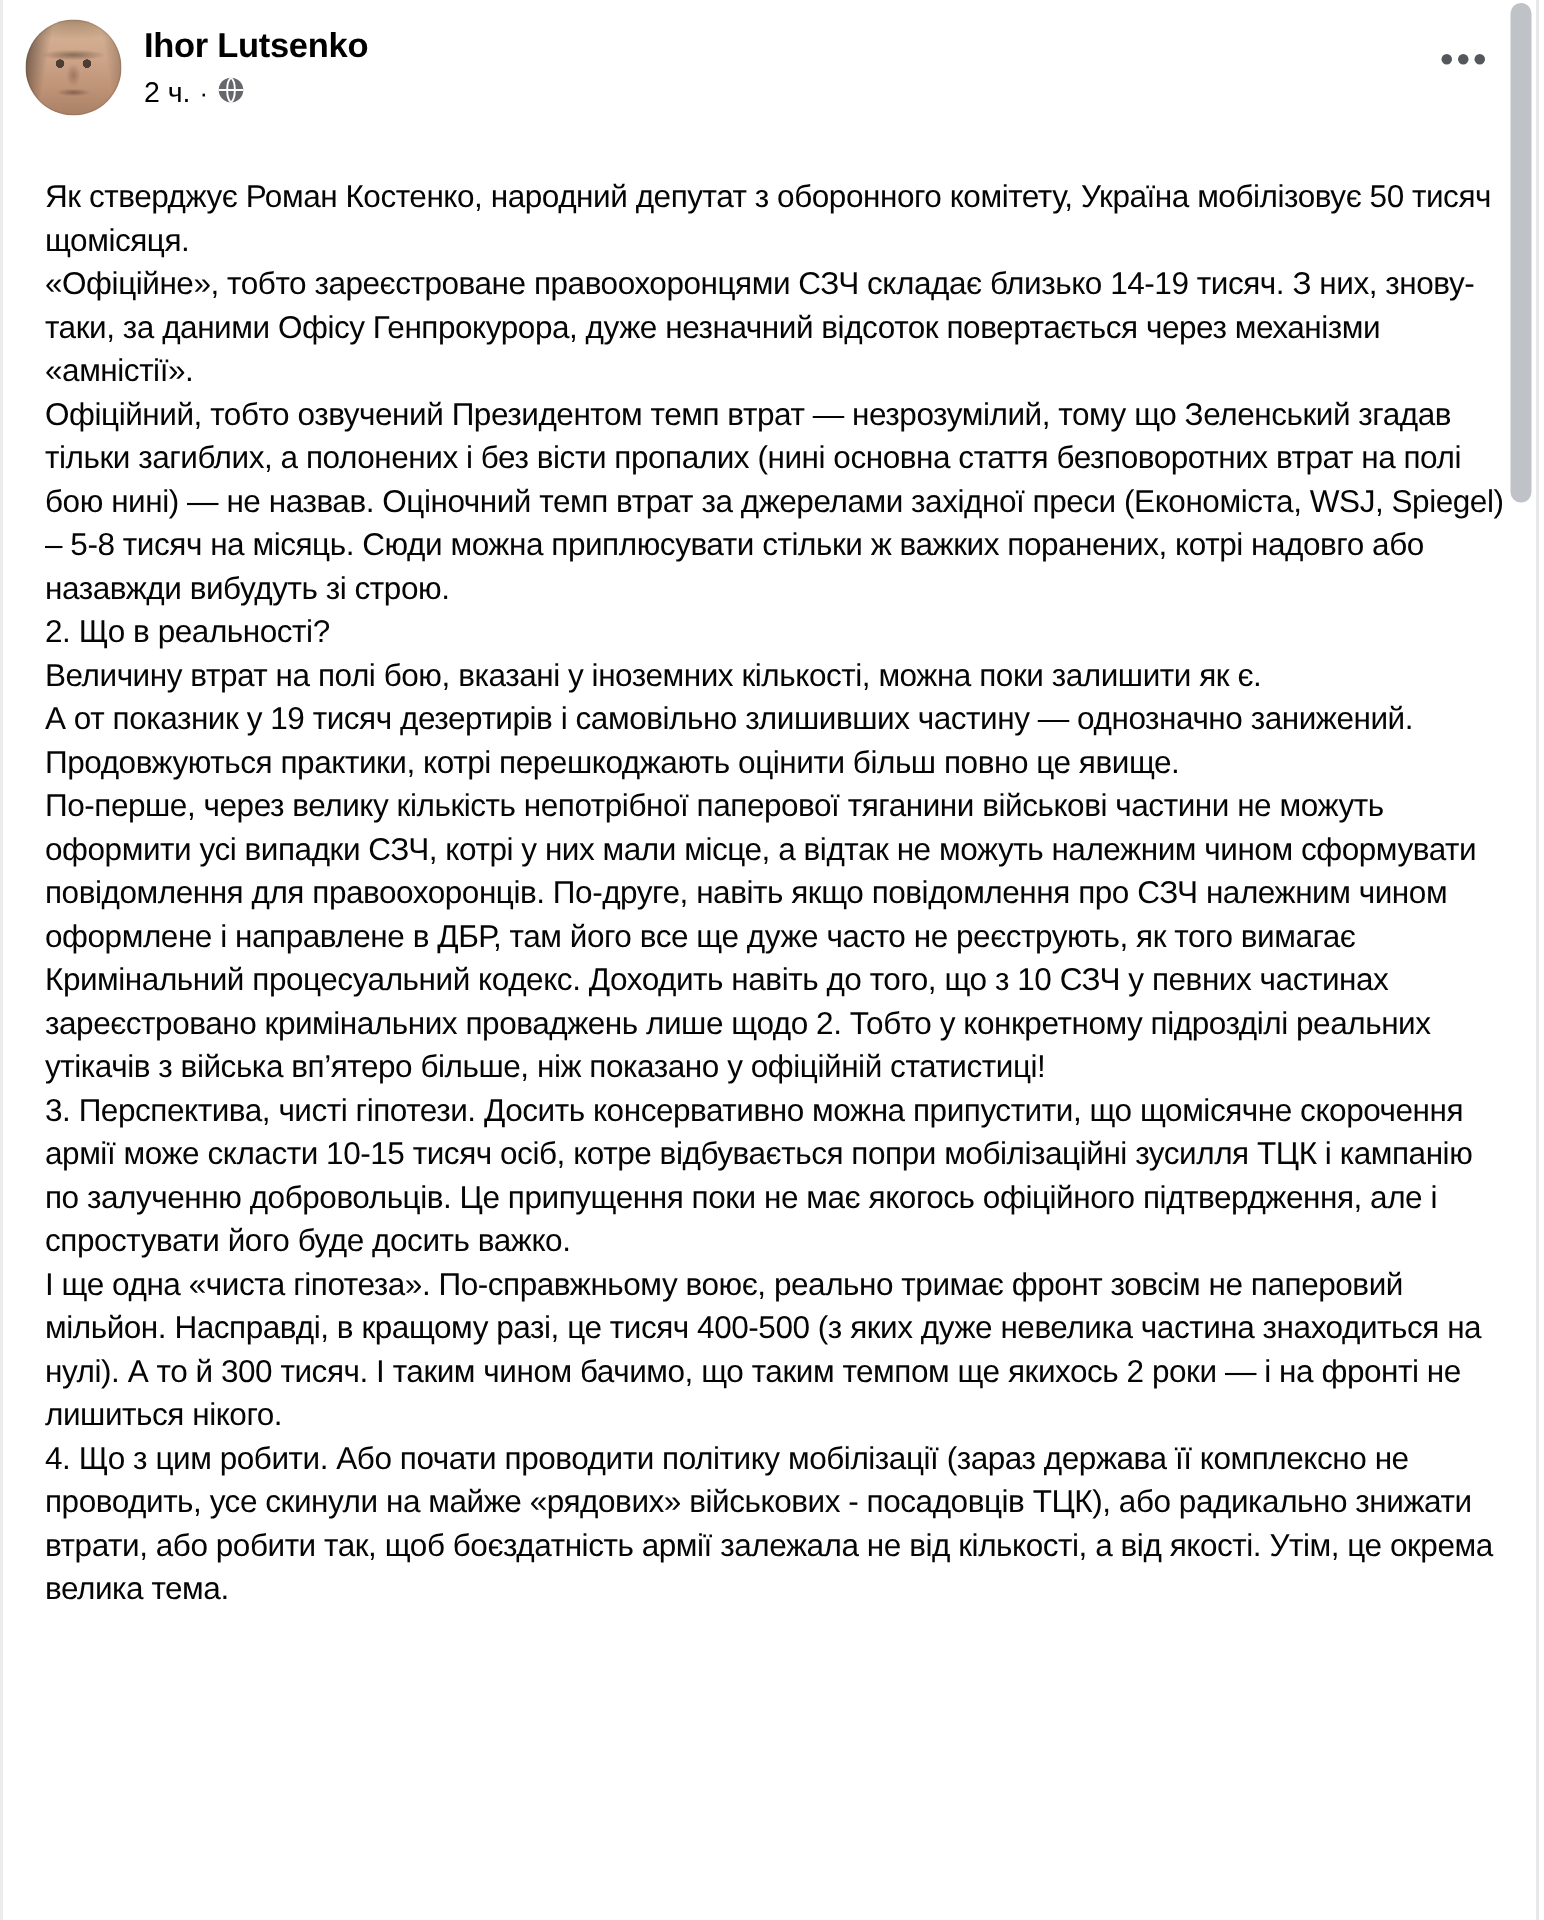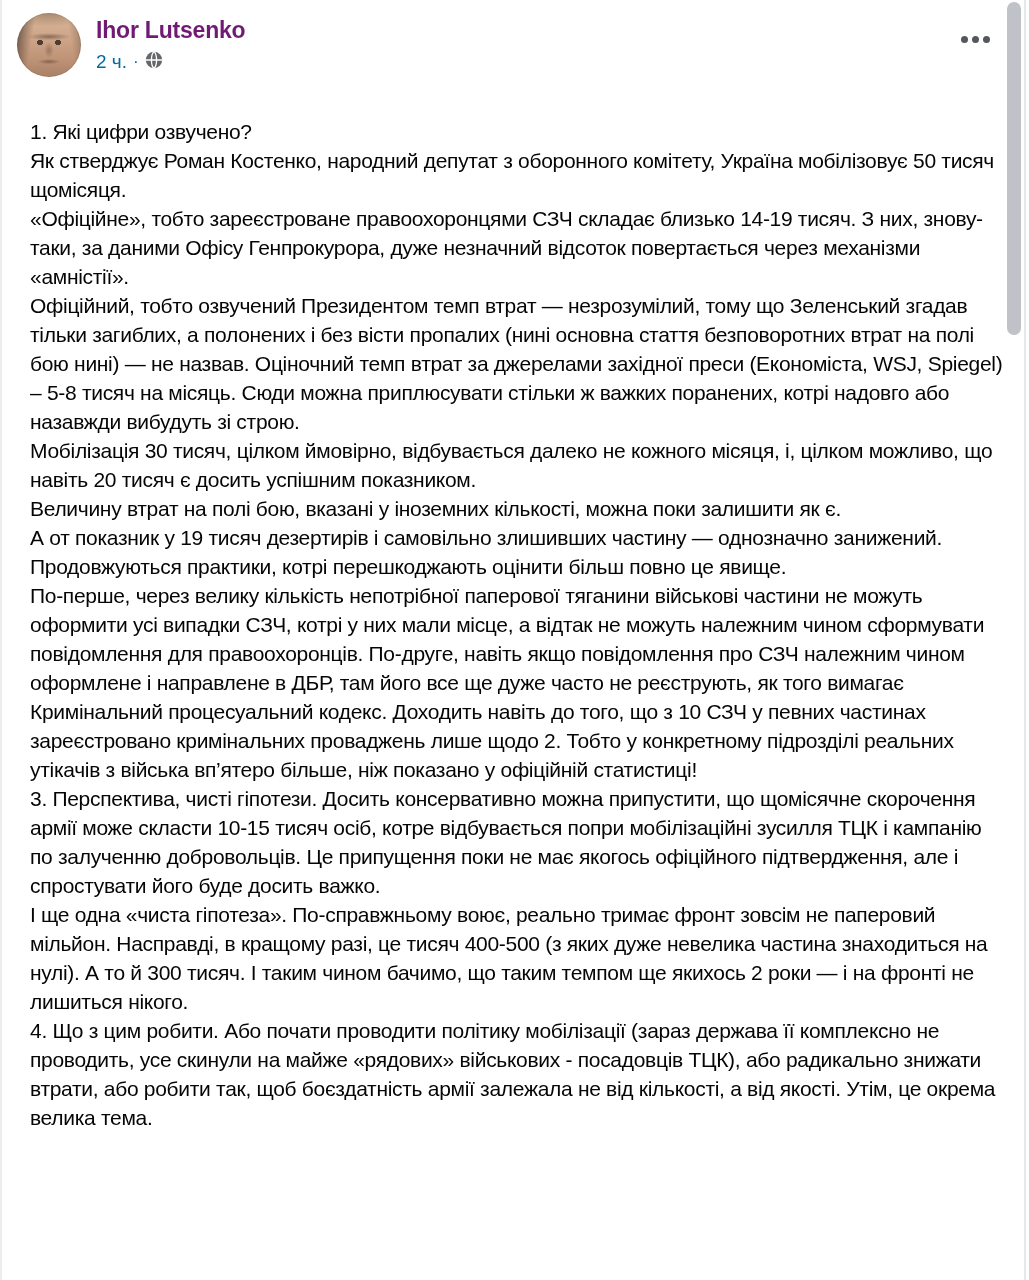--- a/index.html
+++ b/index.html
@@ -42,28 +42,28 @@
       radial-gradient(ellipse 42% 7% at 50% 37%, rgba(80,60,46,.55), rgba(80,60,46,0) 80%),
       radial-gradient(ellipse 10% 16% at 50% 58%, rgba(120,85,65,.5), rgba(120,85,65,0) 75%),
       radial-gradient(ellipse 22% 5% at 50% 76%, rgba(90,58,48,.55), rgba(90,58,48,0) 80%),
       linear-gradient(100deg, rgba(30,22,18,.55) 4%, rgba(30,22,18,0) 26%),
       linear-gradient(260deg, rgba(60,45,35,.35) 2%, rgba(60,45,35,0) 20%),
       radial-gradient(ellipse 120% 42% at 50% -6%, rgba(145,115,88,.85), rgba(145,115,88,0) 65%),
       linear-gradient(180deg, #d8b698 0%, #cda488 42%, #bf9477 70%, #aa8066 100%);
   }
   .header-meta { margin-left: 15px; padding-top: 4px; }
   .author-name {
-    font-size: 23px; font-weight: 700; color: #701a75;
+    font-size: 23px; font-weight: 700; color: #000000;
     letter-spacing: -0.2px; line-height: 1.15;
     cursor: pointer;
   }
   .meta-row {
     display: flex; align-items: center; gap: 6px;
     margin-top: 7px;
-    font-size: 19px; color: #0369a1;
+    font-size: 19px; color: #000000;
   }
   .meta-row .timestamp { cursor: pointer; }
   .meta-row .dot-sep { font-size: 17px; }
   .globe-icon { display: inline-block; margin-top: 1px; }
 
   .more-options {
     position: absolute; right: 37px; top: 28px;
     display: flex; gap: 4px; align-items: center;
     padding: 8px 2px; cursor: pointer;
   }
@@ -103,25 +103,24 @@
   </div>
   <div class="more-options">
     <span class="dot"></span>
     <span class="dot"></span>
     <span class="dot"></span>
   </div>
 </div>
 
 <div class="post-text">
     <div class="post-paragraph"></div>
-    <div class="post-paragraph">1. Які цифри озвучено?</div>
     <div class="post-paragraph">Як стверджує Роман Костенко, народний депутат з оборонного комітету, Україна мобілізовує 50 тисяч щомісяця.</div>
     <div class="post-paragraph">«Офіційне», тобто зареєстроване правоохоронцями СЗЧ складає близько 14-19 тисяч. З них, знову-таки, за даними Офісу Генпрокурора, дуже незначний відсоток повертається через механізми «амністії».</div>
     <div class="post-paragraph">Офіційний, тобто озвучений Президентом темп втрат — незрозумілий, тому що Зеленський згадав тільки загиблих, а полонених і без вісти пропалих (нині основна стаття безповоротних втрат на полі бою нині) — не назвав. Оціночний темп втрат за джерелами західної преси (Економіста, WSJ, Spiegel) – 5-8 тисяч на місяць. Сюди можна приплюсувати стільки ж важких поранених, котрі надовго або назавжди вибудуть зі строю.</div>
-    <div class="post-paragraph">Мобілізація 30 тисяч, цілком ймовірно, відбувається далеко не кожного місяця, і, цілком можливо, що навіть 20 тисяч є досить успішним показником.</div>
+    <div class="post-paragraph">2. Що в реальності?</div>
     <div class="post-paragraph">Величину втрат на полі бою, вказані у іноземних кількості, можна поки залишити як є.</div>
     <div class="post-paragraph">А от показник у 19 тисяч дезертирів і самовільно злишивших частину — однозначно занижений. Продовжуються практики, котрі перешкоджають оцінити більш повно це явище.</div>
     <div class="post-paragraph">По-перше, через велику кількість непотрібної паперової тяганини військові частини не можуть оформити усі випадки СЗЧ, котрі у них мали місце, а відтак не можуть належним чином сформувати повідомлення для правоохоронців. По-друге, навіть якщо повідомлення про СЗЧ належним чином оформлене і направлене в ДБР, там його все ще дуже часто не реєструють, як того вимагає Кримінальний процесуальний кодекс. Доходить навіть до того, що з 10 СЗЧ у певних частинах зареєстровано кримінальних проваджень лише щодо 2. Тобто у конкретному підрозділі реальних утікачів з війська вп’ятеро більше, ніж показано у офіційній статистиці!</div>
     <div class="post-paragraph">3. Перспектива, чисті гіпотези. Досить консервативно можна припустити, що щомісячне скорочення армії може скласти 10-15 тисяч осіб, котре відбувається попри мобілізаційні зусилля ТЦК і кампанію по залученню добровольців. Це припущення поки не має якогось офіційного підтвердження, але і спростувати його буде досить важко.</div>
     <div class="post-paragraph">І ще одна «чиста гіпотеза». По-справжньому воює, реально тримає фронт зовсім не паперовий мільйон. Насправді, в кращому разі, це тисяч 400-500 (з яких дуже невелика частина знаходиться на нулі). А то й 300 тисяч. І таким чином бачимо, що таким темпом ще якихось 2 роки — і на фронті не лишиться нікого.</div>
     <div class="post-paragraph">4. Що з цим робити. Або почати проводити політику мобілізації (зараз держава її комплексно не проводить, усе скинули на майже «рядових» військових - посадовців ТЦК), або радикально знижати втрати, або робити так, щоб боєздатність армії залежала не від кількості, а від якості. Утім, це окрема велика тема.</div>
   </div>
 
 <div class="scroll-track"></div>
 <div class="scroll-thumb"></div>

